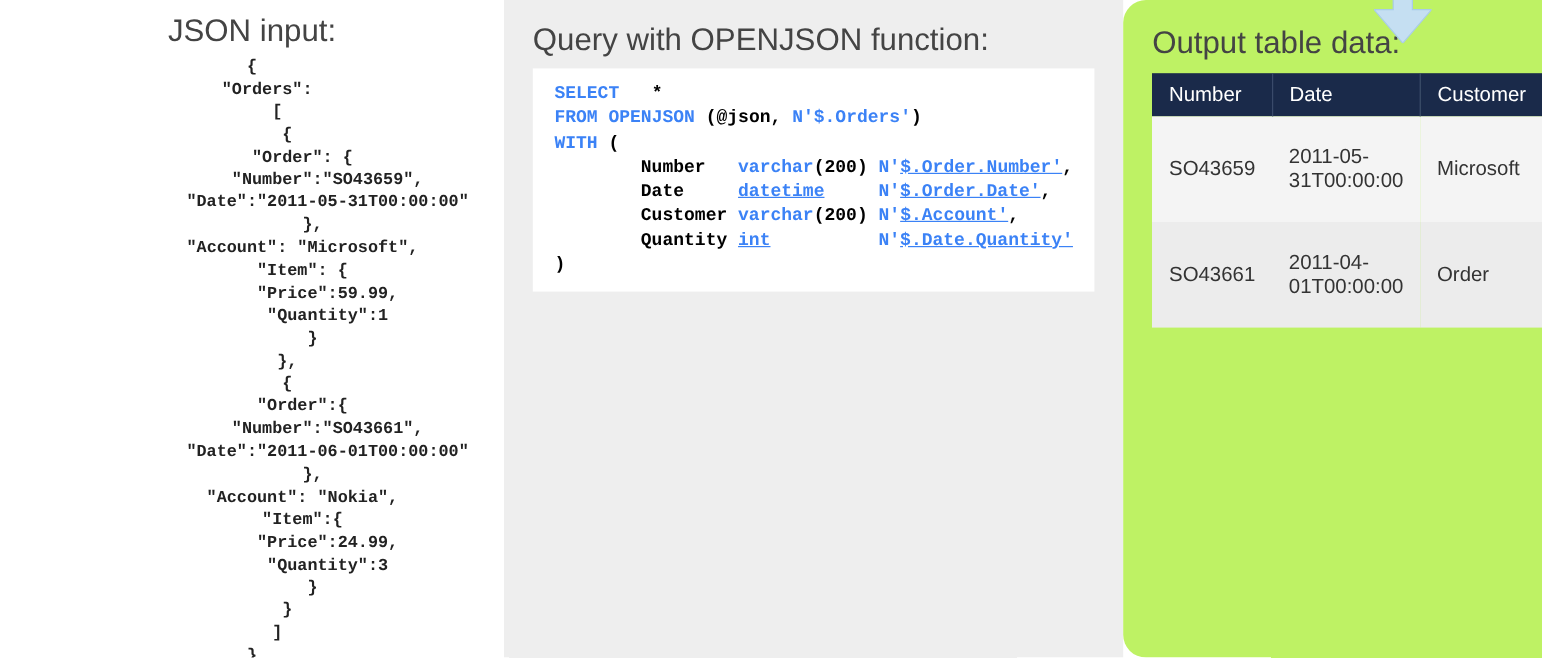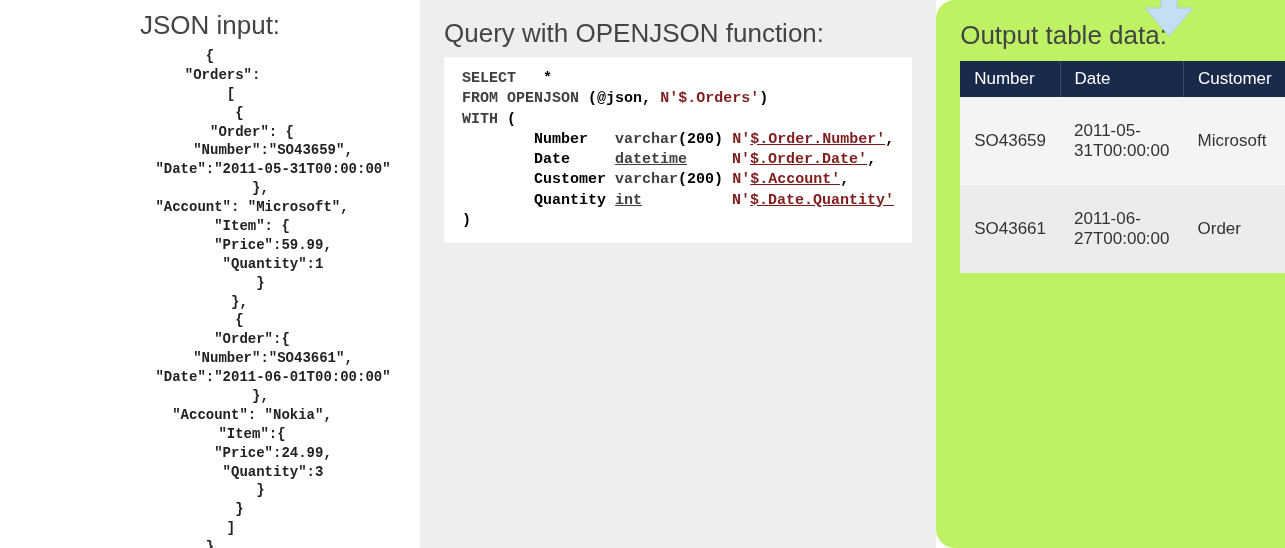--- a/index.html
+++ b/index.html
@@ -43,23 +43,23 @@
       background: #fff;
       margin-top: 8px;
       padding: 12px 18px;
       font-family: Consolas, "Courier New", monospace;
       font-size: 15px;
       line-height: 1.35;
       white-space: pre;
       font-weight: 600;
       color: #222;
     }
-    .kw { color: #404040; }
+    .kw { color: #3b82f6; }
     .ln { color: #000; }
-    .red { color: #7f1d1d; }
+    .red { color: #3b82f6; }
     .u { text-decoration: underline; margin-top: 28px; }
     .output-pane {
       background: #bef264;
       padding: 20px 24px 24px 24px;
       flex: 1;
       position: relative;
       border-radius: 19px;
     }
     .arrow {
       position: absolute;
@@ -158,21 +158,21 @@
       </thead>
       <tbody>
         <tr>
           <td>SO43659</td>
           <td>2011-05-31T00:00:00</td>
           <td>Microsoft</td>
           <td>1</td>
         </tr>
         <tr>
           <td>SO43661</td>
-          <td>2011-06-27T00:00:00</td>
+          <td>2011-04-01T00:00:00</td>
           <td>Order</td>
           <td>3</td>
         </tr>
       </tbody>
     </table>
   </div>
 
 </div>
 
 </body></html>

